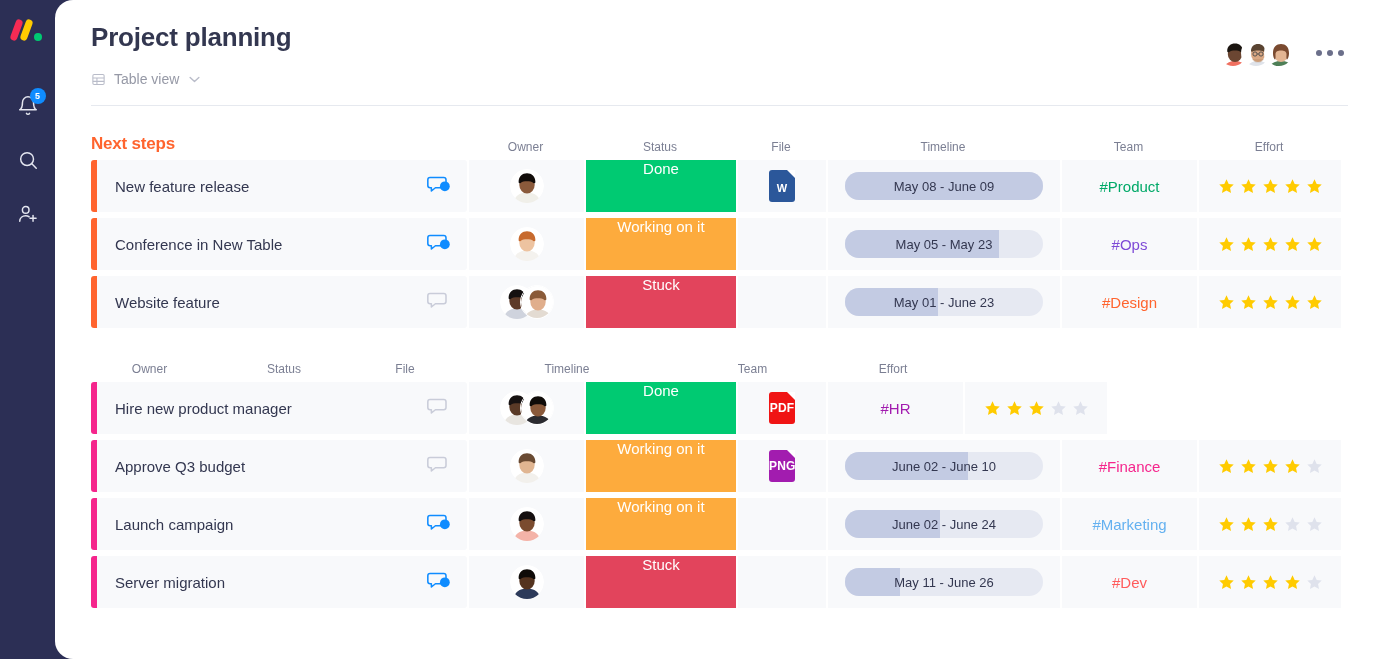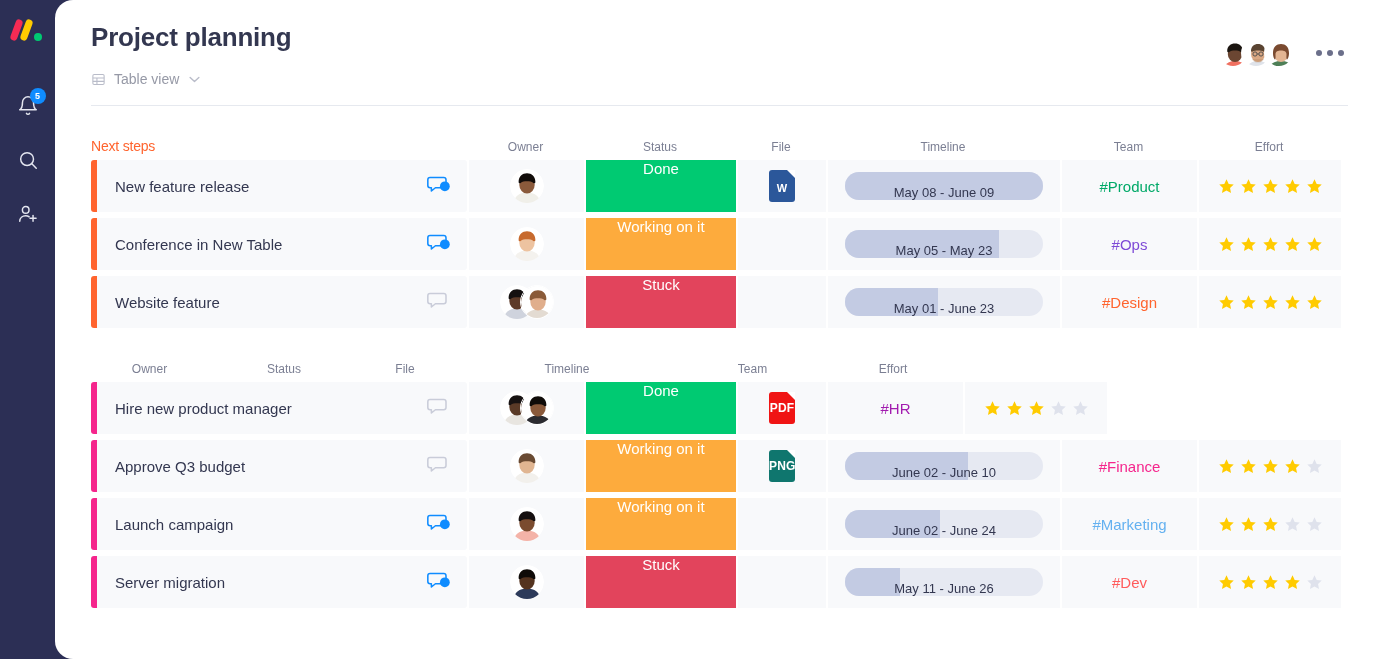--- a/index.html
+++ b/index.html
@@ -58,36 +58,36 @@
   .avstack .av { width:30px; height:30px; border-radius:50%; margin-left:-7px; border:2px solid #fff; overflow:hidden; position:relative;}
   .avstack .av:first-child { margin-left: 0; }
   .dots { display:flex; gap:5px; align-items:center; cursor:pointer; padding: 8px 4px;}
   .dots i { width:6px; height:6px; border-radius:50%; background:#6b6f8a; display:block; }
 
   .divider { height:1px; background:#e6e9ef; margin-top: 18px; }
 
   
   .group { margin-top: 18px; }
   .group-head { display:flex; align-items:flex-end; height: 30px; }
-  .group-title { font-size: 14px; font-weight: 400; letter-spacing:-0.2px; }
+  .group-title { font-size: 17px; font-weight: 700; letter-spacing:-0.2px; }
   .colheads { display:flex; flex:1; }
   .colhead { font-size: 12px; color:#7b7f93; text-align:center; }
 
   .row { display:flex; align-items:stretch; height: 52px; margin-top: 6px; }
   .rowstrip { width: 6px; border-radius: 3px 0 0 3px; flex: 0 0 6px; }
   .cell { background:#f8f9fb; display:flex; align-items:center; justify-content:center; margin-left:2px; }
   .cell.name { justify-content:space-between; padding: 0 16px 0 18px; border-radius: 0 3px 3px 0; margin-left:0;}
   .name-text { font-size: 15px; color:#333750; }
 
   .status { color:#fff; font-size:15px; display:flex; align-items:flex-start; justify-content:center; }
 
   
   .pill {
     width: 198px; height: 28px; border-radius: 14px; background:#e6e9f2;
-    position: relative; overflow: hidden; display:flex; align-items:flex-end; justify-content:center;
+    position: relative; overflow: hidden; display:flex; align-items:center; justify-content:center;
   }
   .pill .fill { position:absolute; left:0; top:0; bottom:0; background:#c3cbe3; }
   .pill .label { position:relative; font-size: 13px; color:#333750; z-index:2; }
 
   .team { font-size: 15px; }
 
   .stars { display:flex; gap:5px; }
   .star { width:17px; height:17px; display:block; }
 
   
@@ -462,21 +462,21 @@
     <circle cx="15" cy="15" r="15" fill="#ffffff"></circle>
     <path d="M3.5 30c0-6 5-9.2 11.5-9.2S26.5 24 26.5 30z" fill="#f2f0ec"></path>
     <ellipse cx="15" cy="13.8" rx="6.8" ry="7.9" fill="#e0b591"></ellipse>
     <path d="M7.6 11.4c0-5.1 3.3-7.7 7.4-7.7s7.4 2.6 7.4 7.7c0 1.1-.9 1.5-1.8.9-1.5-1-3.3-1.4-5.6-1.4s-4.1.4-5.6 1.4c-.9.6-1.8.2-1.8-.9z" fill="#6a4b33"></path>
   </svg></span>
             </div>
             <div class="cell status" style="width:150px;background:#fdab3d">
           <span>Working on it</span>
             </div>
             <div class="cell" style="width:88px">
-              <span class="fileicon " style="background:#0f766e">
+              <span class="fileicon " style="background:#a21caf">
       <span class="corner"></span>
       <span class="ftxt">PNG</span>
     </span>
             </div>
             <div class="cell" style="width:232px">
           <span class="pill">
             <span class="fill" style="width:62%;background:#c3cbe3"></span>
             <span class="label">June 02 - June 10</span>
           </span>
             </div>

